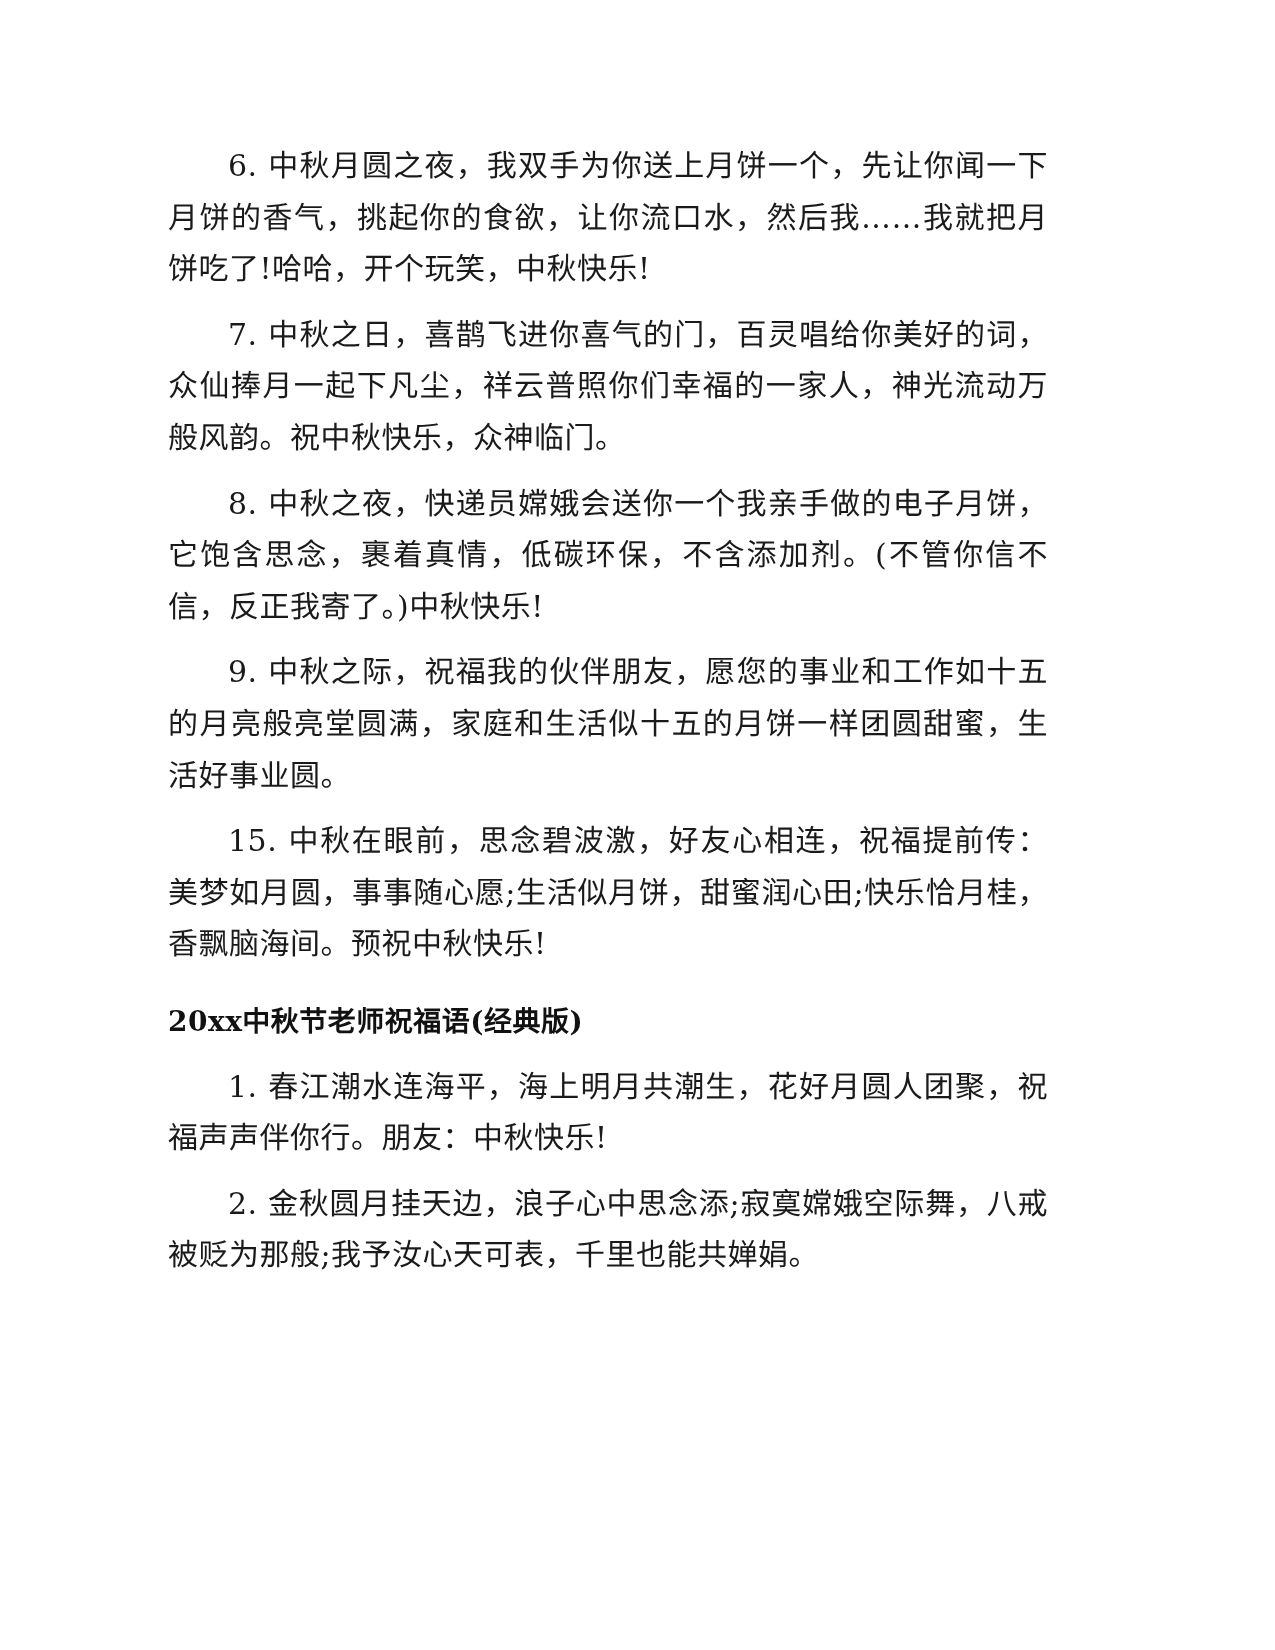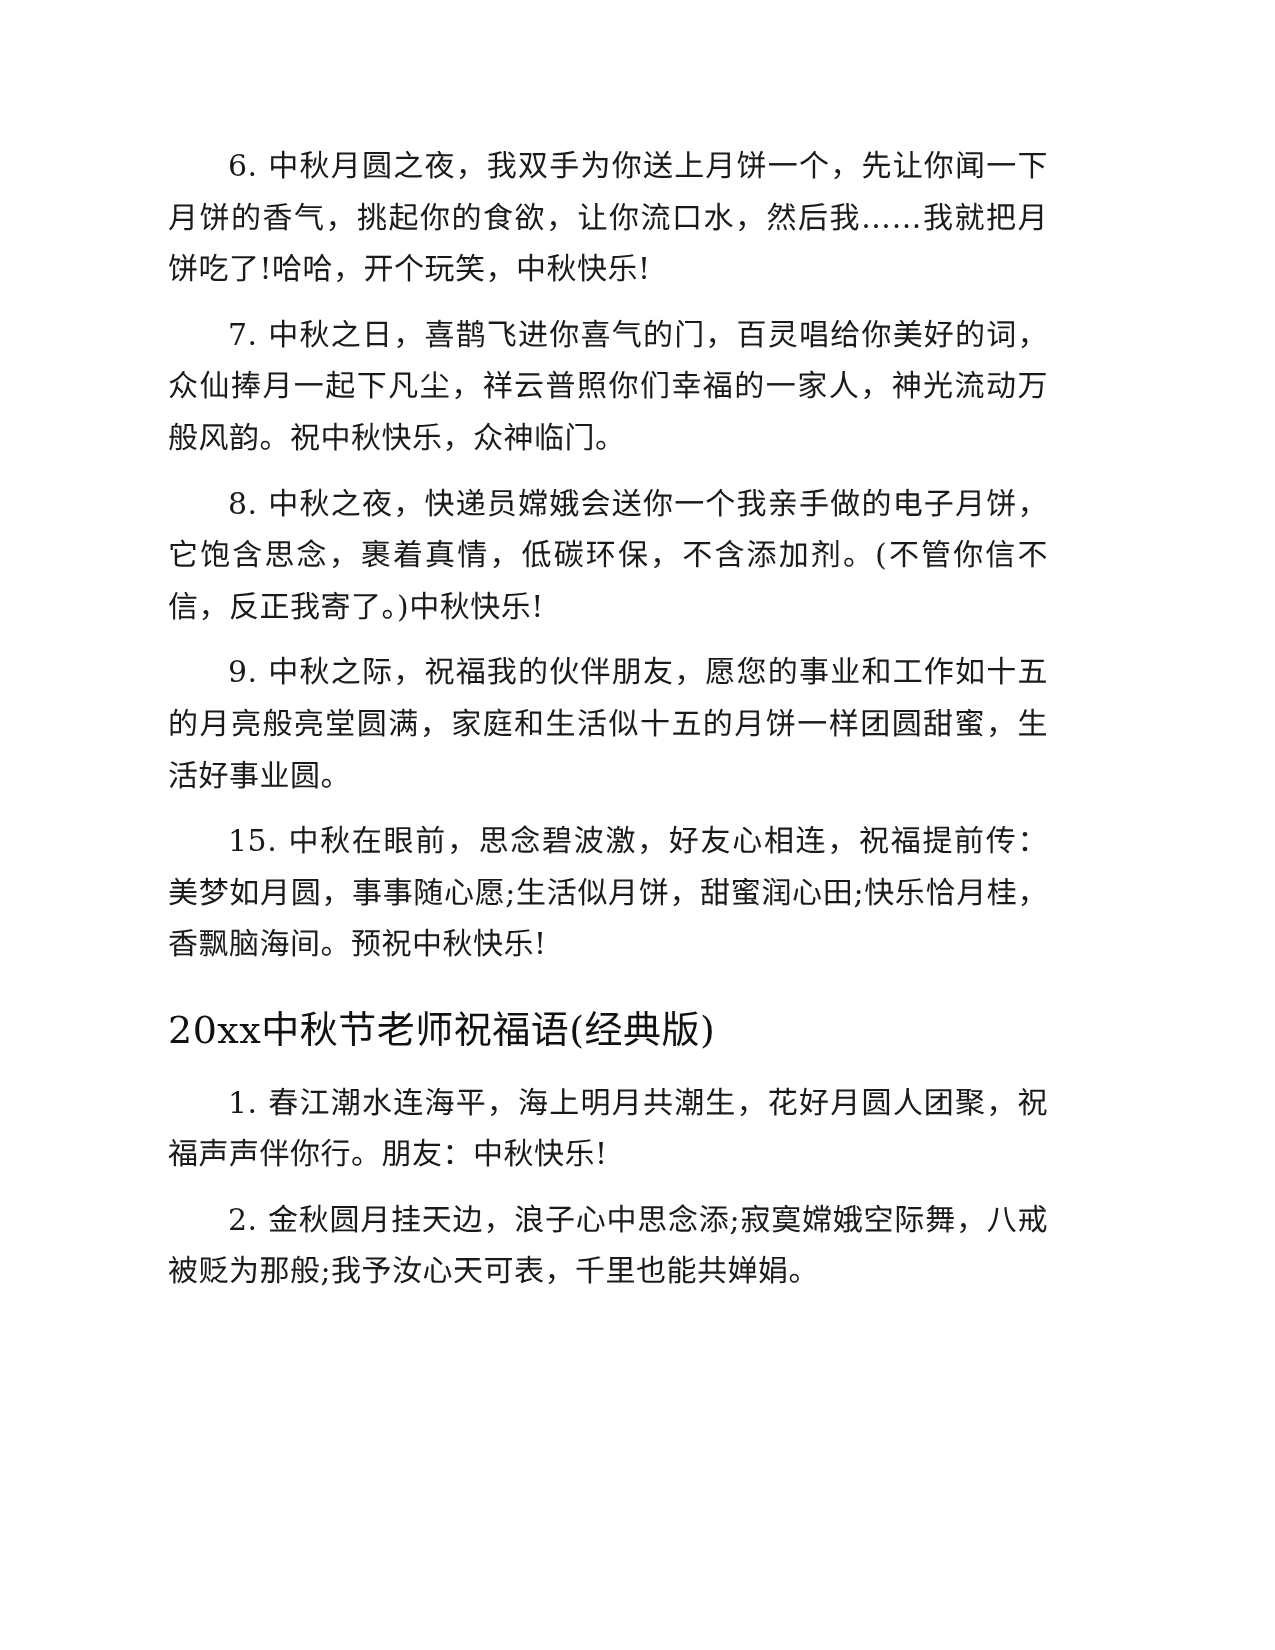--- a/index.html
+++ b/index.html
@@ -32,24 +32,24 @@
     text-align: justify;
     text-justify: inter-character;
     letter-spacing: 0.5px;
     word-break: break-all;
   }
   .para.last-in-group {
     margin-bottom: 22px;
   }
   .heading {
     font-family: "DejaVu Serif", "Liberation Serif", serif;
-    font-size: 38px;
+    font-size: 28px;
     line-height: 1.6;
     color: #111111;
-    font-weight: normal;
+    font-weight: bold;
     margin: 30px 0 16px 0;
     text-indent: 0;
     letter-spacing: 0.5px;
   }
 </style>
 </head>
 <body>
 
 <div class="page">
   <div class="content">

